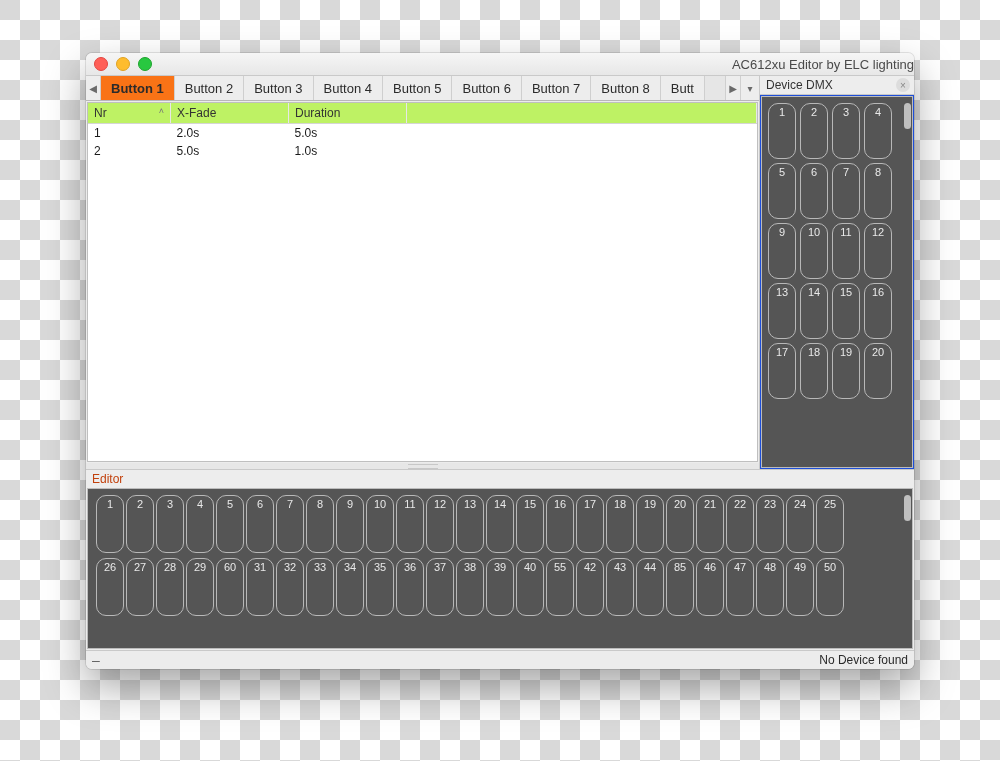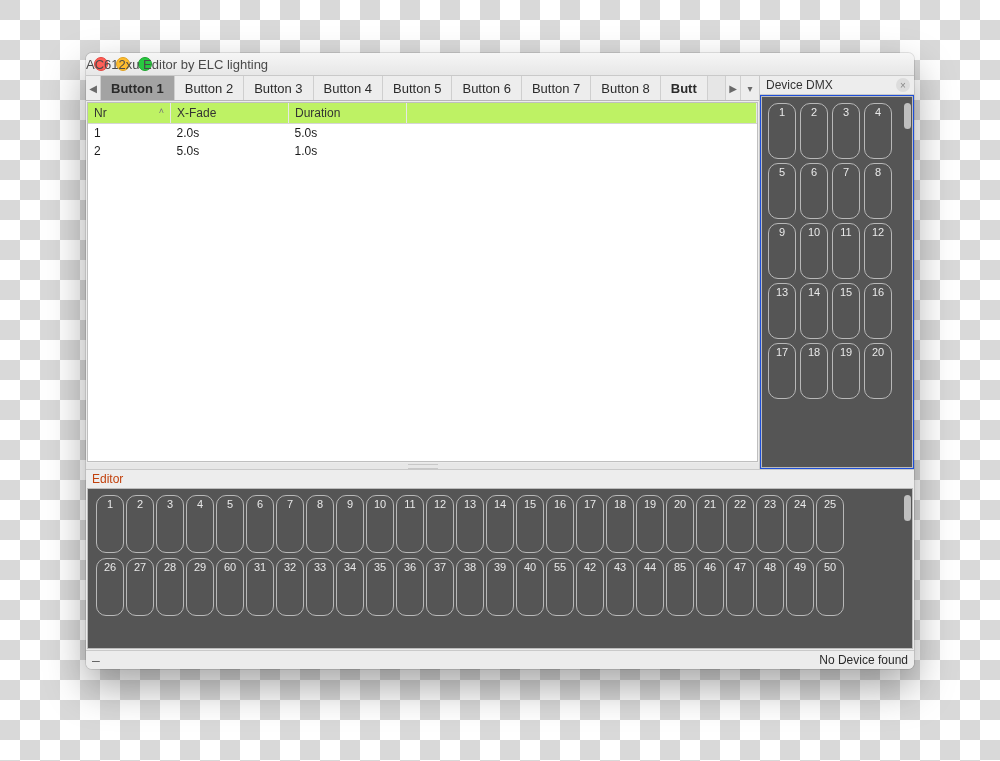--- a/index.html
+++ b/index.html
@@ -41,21 +41,21 @@
   .traffic span {
     width: 12px; height: 12px; border-radius: 50%;
     display: block;
   }
   .tl-close { background:#ff5f57; border:1px solid #e24640;}
   .tl-min { background:#febc2e; border:1px solid #dfa224;}
   .tl-max { background:#28c840; border:1px solid #1fa32f;}
   .title {
     position: absolute;
     left: 0; right: 0;
-    text-align: left;
+    text-align: right;
     font-size: 13px;
     color: #4a4a4a;
     pointer-events: none;
   }
   .upper {
     display: flex;
     flex: 1 1 auto;
     min-height: 0;
     border-bottom: 1px solid #c9c9c9;
   }
@@ -90,26 +90,26 @@
     display: flex;
     align-items: center;
     font-size: 13px;
     color: #2b2b2b;
     border-right: 1px solid #cfcfcf;
     background: #ededed;
     white-space: nowrap;
     cursor: default;
   }
   .tab.active {
-    background: #a3a3a3;
+    background: #f97316;
     font-weight: 600;
     border-bottom: 1px solid #ffffff;
     margin-bottom: -1px;
   }
-  .tab.clip { overflow:hidden; max-width:40px;font-weight:bold; }
+  .tab.clip { overflow:hidden; max-width:40px; }
   .table-wrap {
     flex: 1 1 auto;
     background: #ffffff;
     border: 1px solid #bfbfbf;
     margin: 1px;
     min-height: 0;
     overflow: hidden;
   }
   table {
     border-collapse: collapse;

